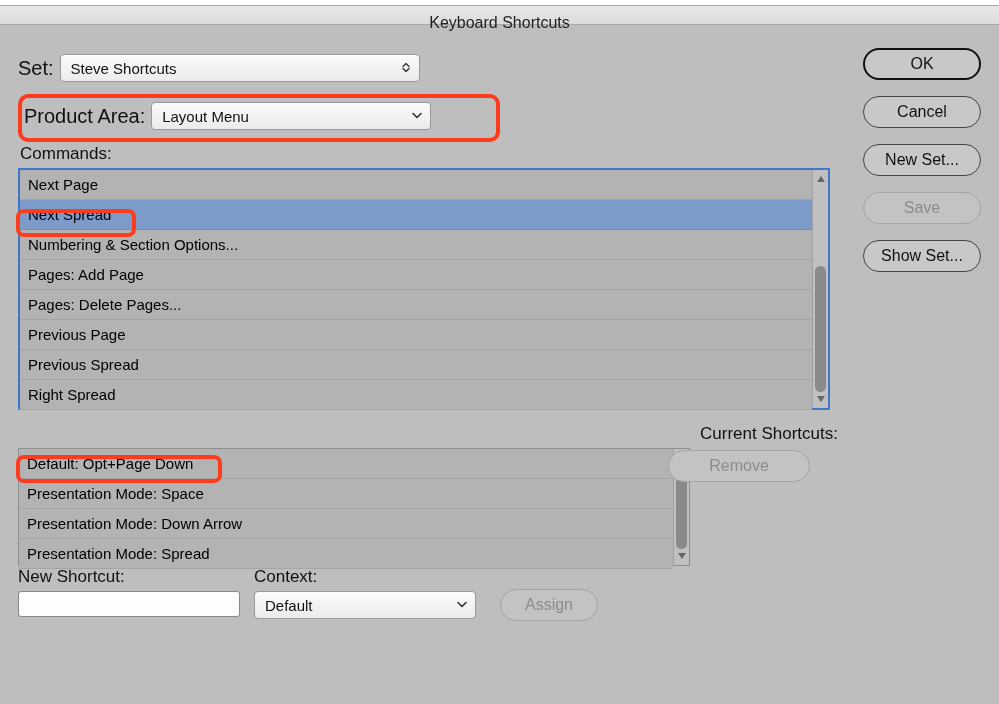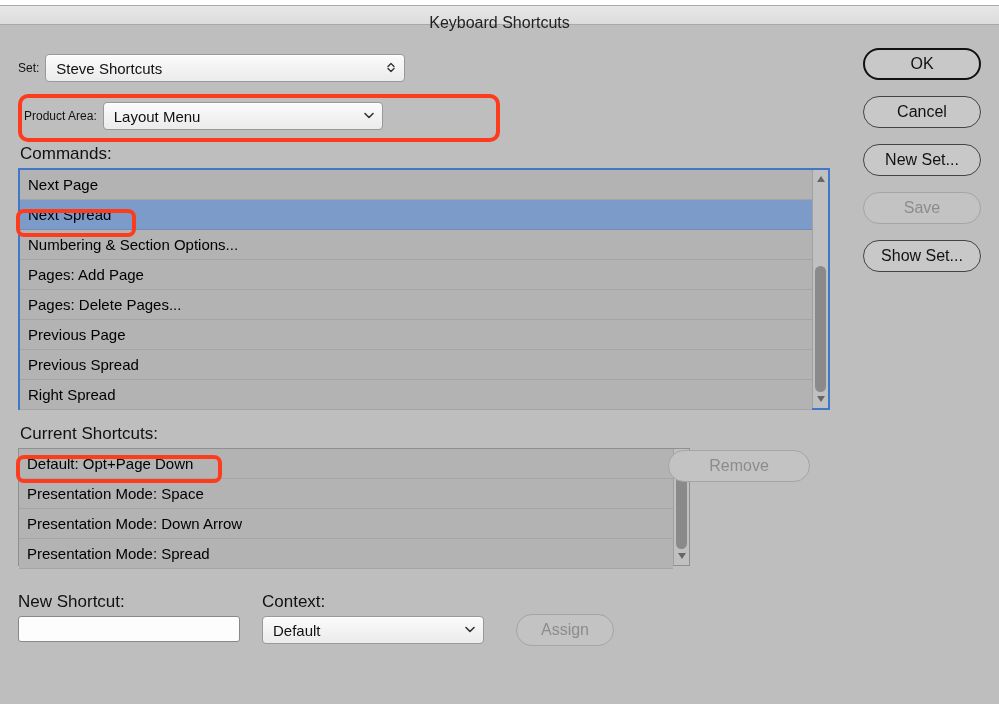--- a/index.html
+++ b/index.html
@@ -49,21 +49,21 @@
     flex-direction: column;
     gap: 16px;
   }
   
   .row {
     display: flex;
     align-items: center;
     margin-bottom: 8px;
   }
   .label {
-    font-size: 12px;
+    font-size: 20px;
     color: #111;
     margin-right: 6px;
   }
   
   .select {
     position: relative;
     height: 28px;
     background: linear-gradient(#fbfbfb,#ebebeb);
     border: 1px solid #999;
     border-radius: 4px;
@@ -149,22 +149,22 @@
     position: relative;
     width: 672px;
     height: 118px;
     border: 1px solid #8f8f8f;
     background: #c2410c;
   }
   .shortcuts-wrap .list-row { background:#b3b3b3; }
   
   .bottom-row {
     display: flex;
-    gap: 22px;
-    margin-top: 26px;
+    gap: 14px;
+    margin-top: 1px;
   }
   .input-text {
     width: 222px; height: 26px;
     background: #fdfdfd;
     border: 1px solid #888;
     border-radius: 3px;
   }
   .assign-wrap { margin-left: 10px; margin-top: 22px; }
   
   .pill {
@@ -249,21 +249,21 @@
           </div>
           <div class="scroll-thumb" style="top:96px; height:126px;"></div>
           <div class="scroll-arrow-down">
             <svg width="8" height="6" viewBox="0 0 8 6">
                 <path d="M0 0 L4 6 L8 0 Z" fill="#666"></path>
               </svg>
           </div>
         </div>
       </div>
 
-      <div class="section-label" style="margin-top:14px;">Current Shortcuts:</div>
+      <div class="section-label" style="margin-top:14px;text-align:right;">Current Shortcuts:</div>
 
       <div style="position:relative;">
         <div class="shortcuts-wrap">
           <div id="shortcuts-rows" style="position:absolute; left:0; right:16px; top:0; bottom:0;">
               <div class="list-row">Default: Opt+Page Down</div>
               <div class="list-row">Presentation Mode: Space</div>
               <div class="list-row">Presentation Mode: Down Arrow</div>
               <div class="list-row">Presentation Mode: Spread</div>
             </div>
           <div class="scrollbar">

